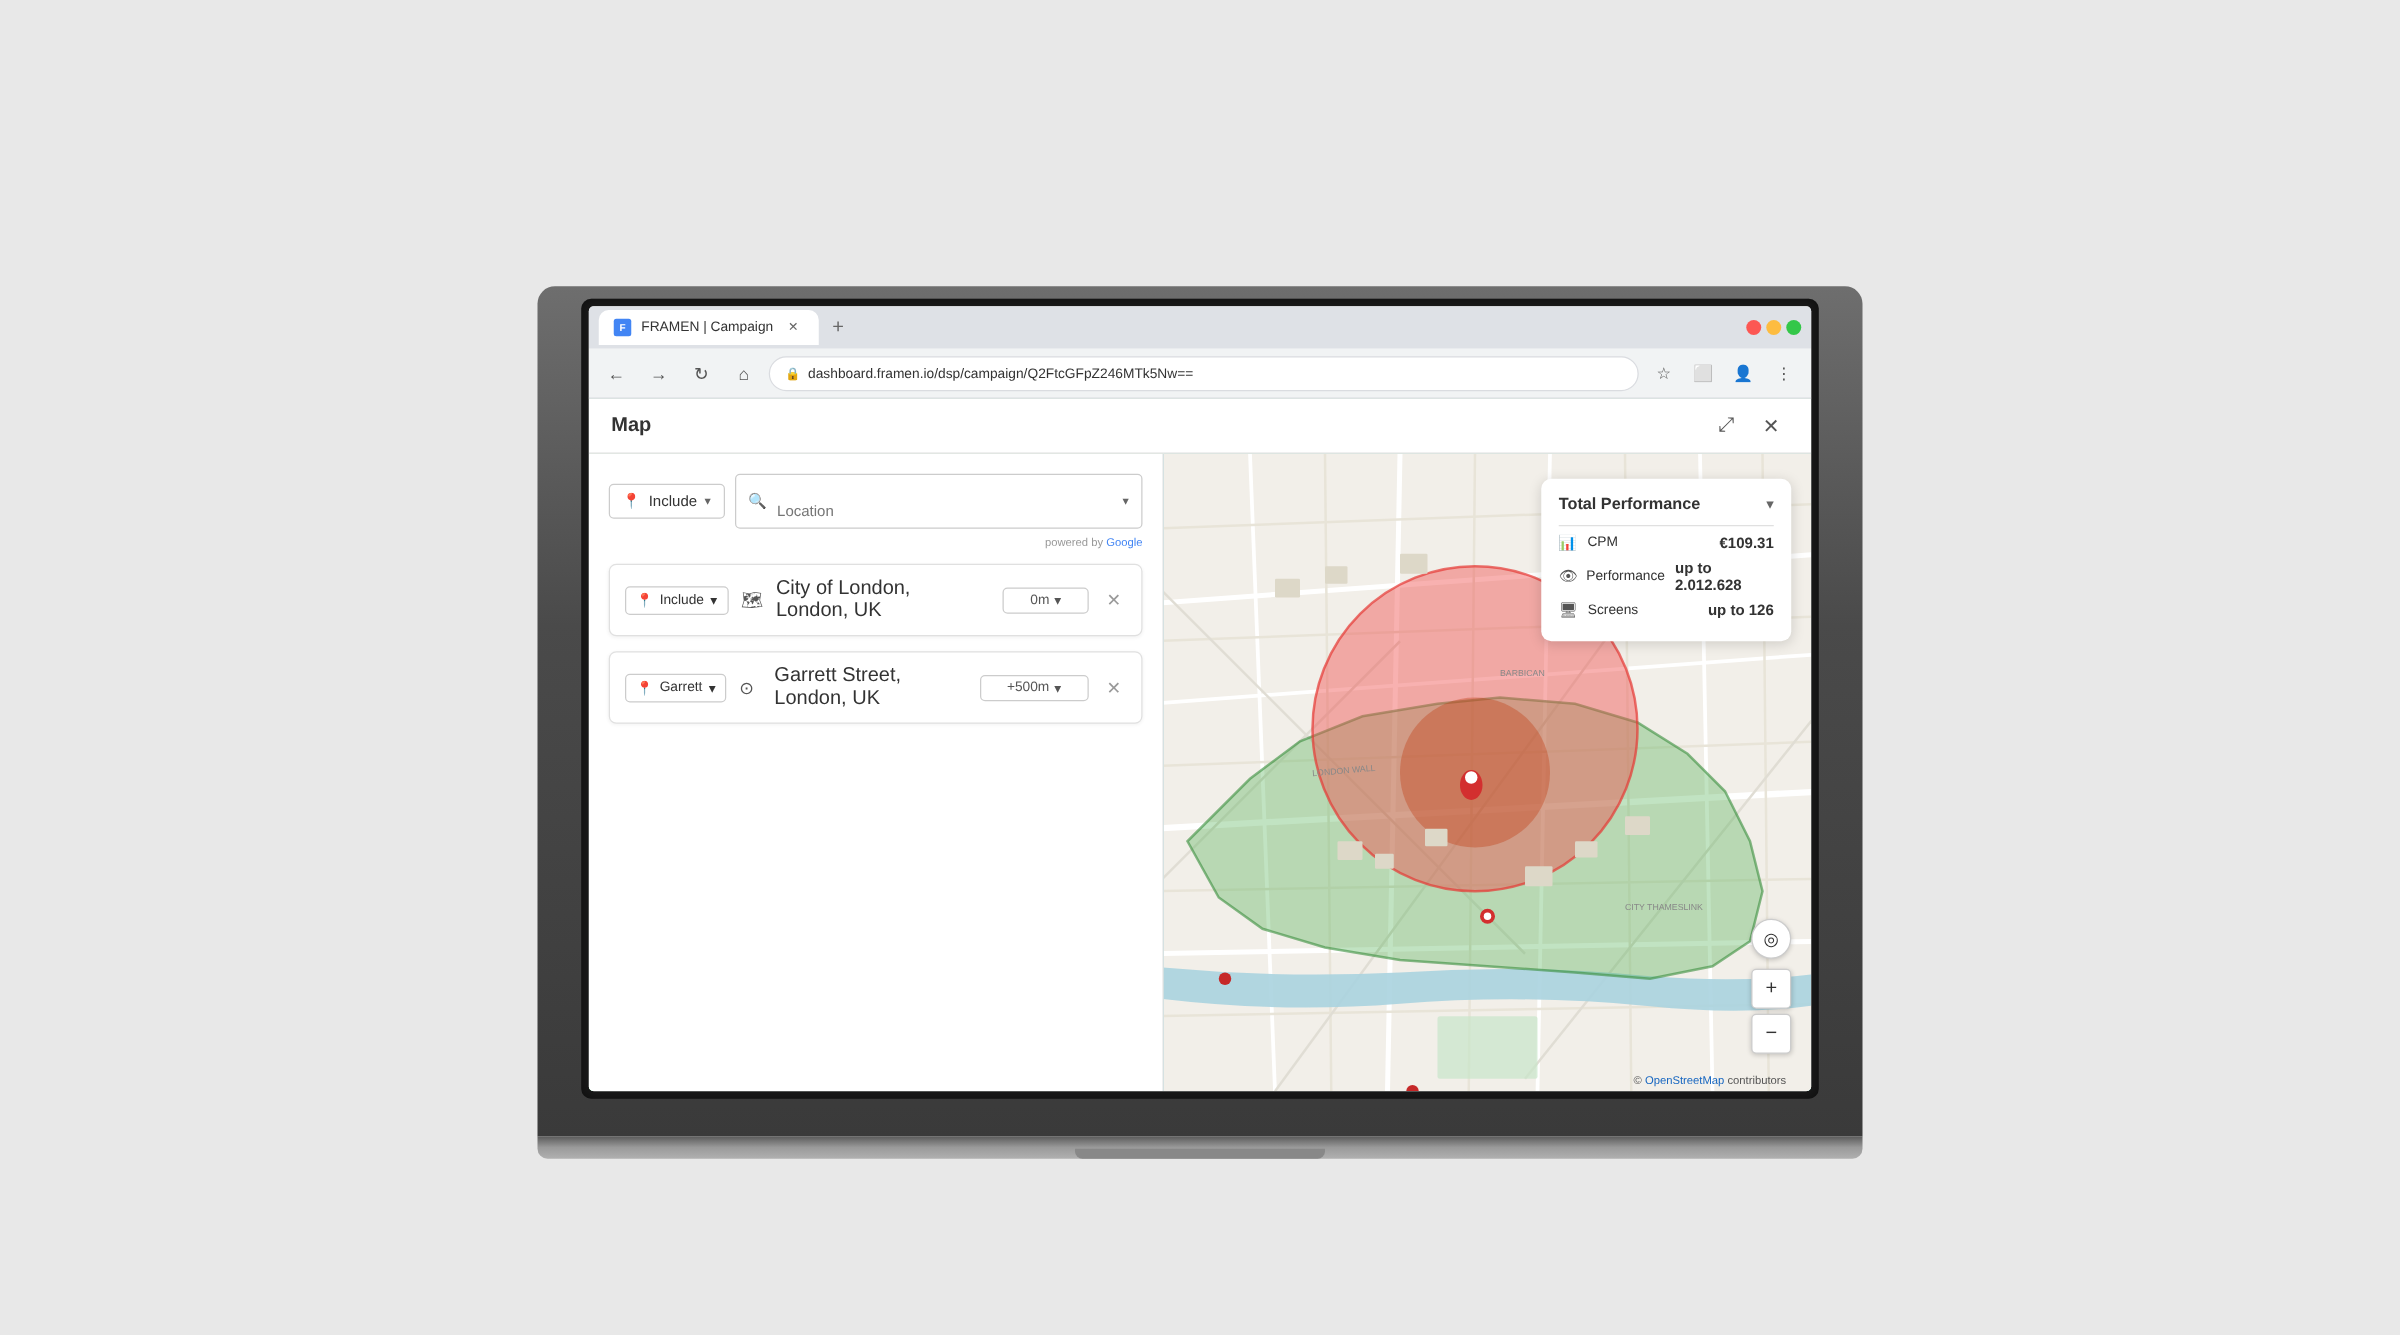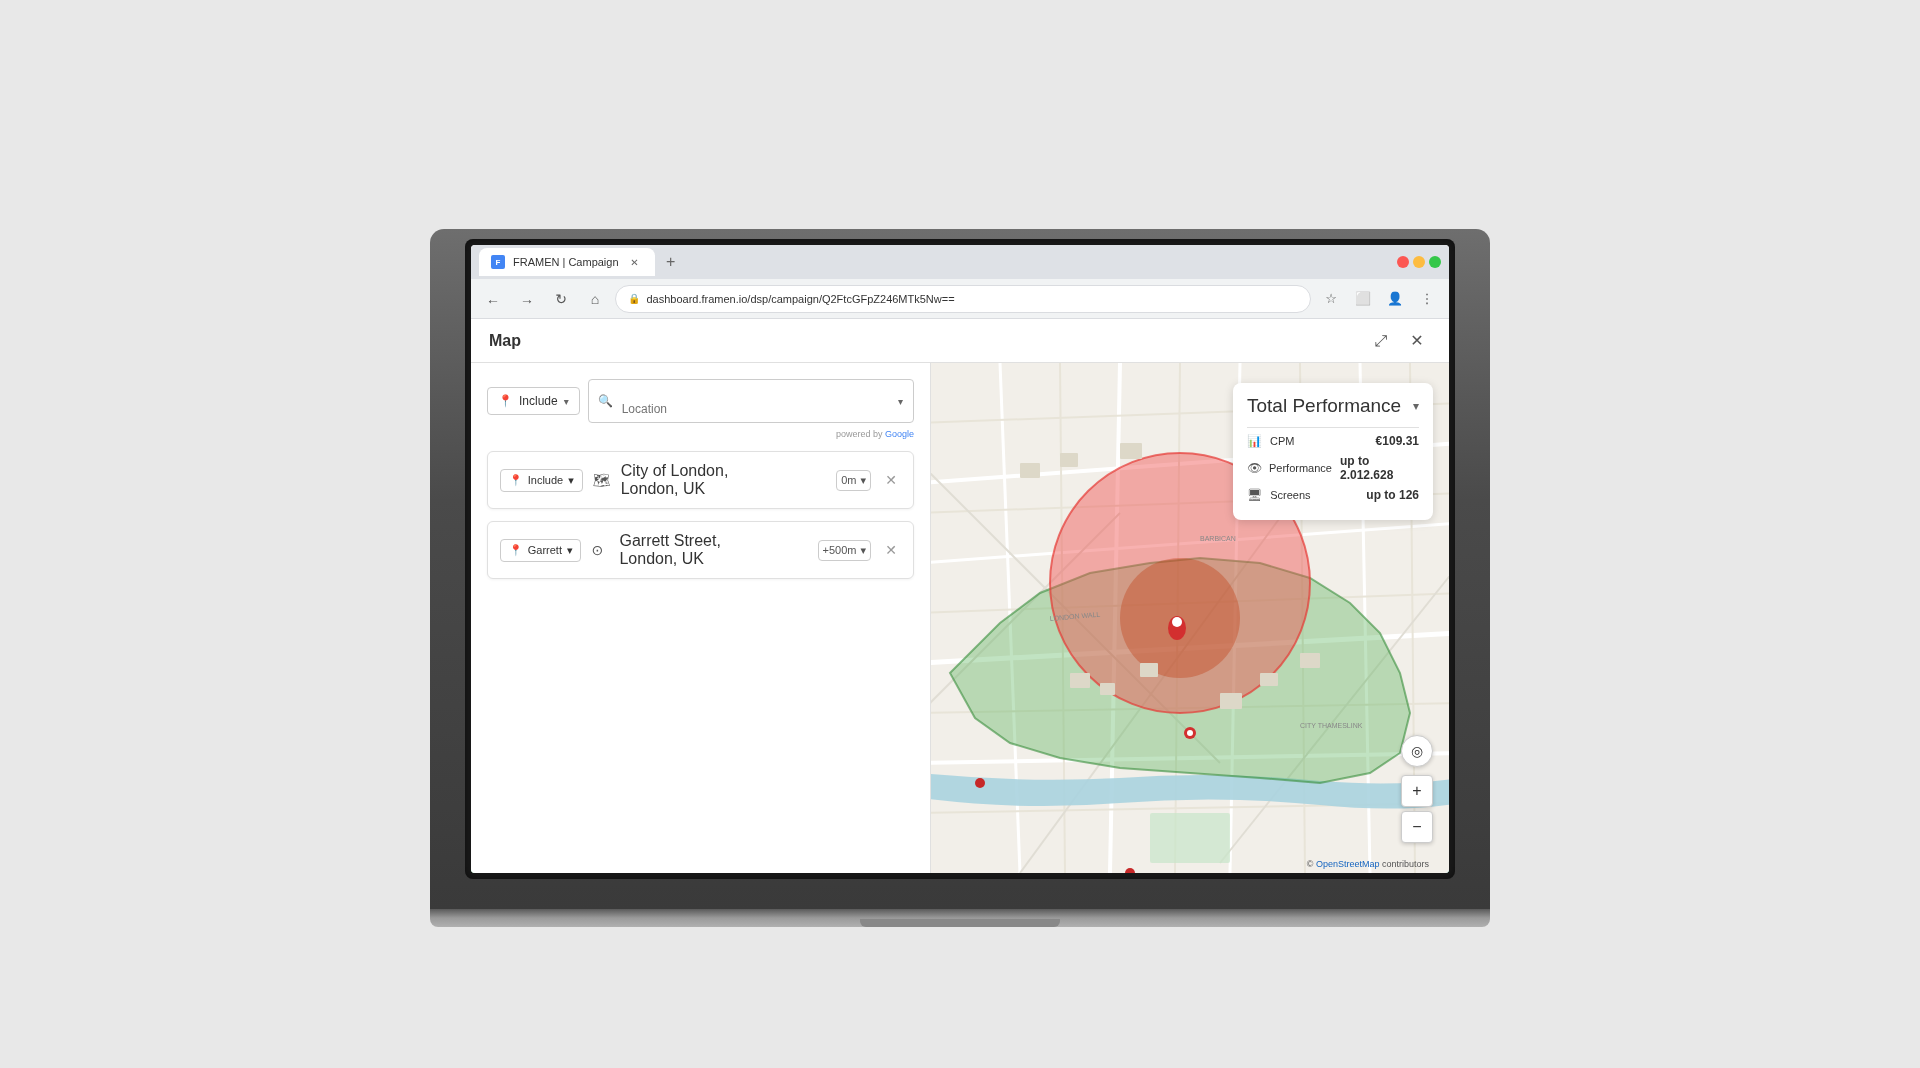--- a/index.html
+++ b/index.html
@@ -396,21 +396,21 @@
     }
 
     .loc-distance {
       display: flex;
       align-items: center;
       gap: 4px;
       font-size: 11px;
       color: #555;
       border: 1px solid #ccc;
       border-radius: 4px;
-      padding: 3px 4px;
+      padding: 3px 21px;
       cursor: pointer;
       white-space: nowrap;
       margin-left: 48px;
     }
 
     .loc-delete {
       color: #999;
       font-size: 14px;
       cursor: pointer;
       width: 20px;
@@ -449,22 +449,22 @@
     }
 
     .perf-header {
       display: flex;
       align-items: center;
       justify-content: space-between;
       margin-bottom: 10px;
     }
 
     .perf-title {
-      font-size: 19px;
-      font-weight: 400;
+      font-size: 13px;
+      font-weight: 700;
       color: #333;
     }
 
     .perf-toggle {
       color: #666;
       font-size: 12px;
       cursor: pointer;
     }
 
     .perf-row {

